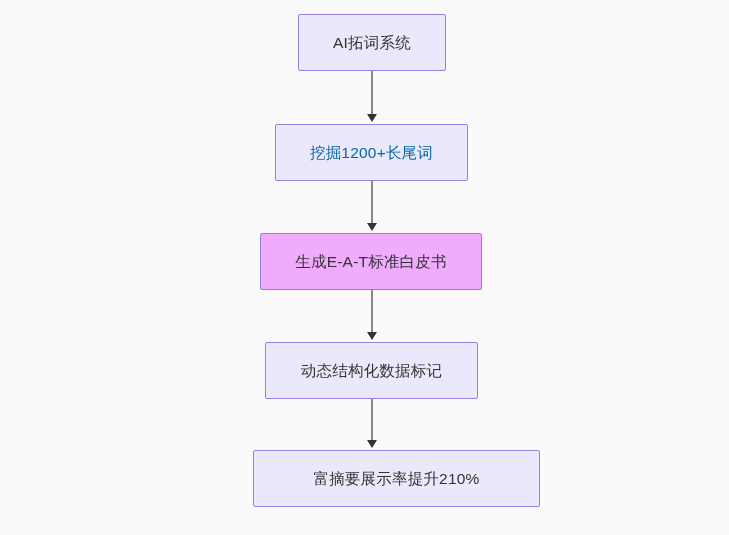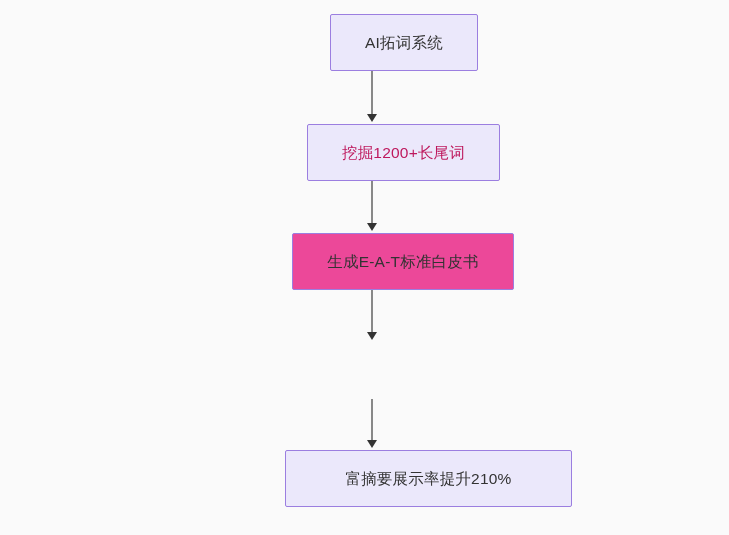--- a/index.html
+++ b/index.html
@@ -25,21 +25,20 @@
     border: 1.6px solid #9b7ee0;
     border-radius: 2px;
     display: flex;
     align-items: center;
     justify-content: center;
     color: #333333;
     font-size: 15.5px;
     line-height: 1;
     letter-spacing: 0.2px;
     white-space: nowrap;
-    margin-left: 32px;
   }
   .node-label {
     display: block;
   }
   .edge {
     position: absolute;
     width: 0;
     height: 0;
   }
   .edge-line {
@@ -66,38 +65,41 @@
 
   <div class="node" id="node-n1" style="left: 298px; top: 14px; width: 148px; height: 57px; background: rgb(235, 232, 251); border-color: rgb(155, 126, 224); color: rgb(51, 51, 51);">
     <span class="node-label">AI拓词系统</span>
   </div>
 
   <div class="edge" id="edge-e1" style="left: 372px; top: 71px;">
     <div class="edge-line" style="height: 45px; background: rgb(136, 136, 136);"></div>
     <div class="edge-head" style="top: 43px; border-top-color: rgb(51, 51, 51);"></div>
   </div>
 
-  <div class="node" id="node-n2" style="left: 275px; top: 124px; width: 193px; height: 57px; background: rgb(235, 232, 251); border-color: rgb(155, 126, 224); color: #be185d;">
+  <div class="node" id="node-n2" style="left: 275px; top: 124px; width: 193px; height: 57px; background: rgb(235, 232, 251); border-color: rgb(155, 126, 224); color: #0369a1;">
     <span class="node-label">挖掘1200+长尾词</span>
   </div>
 
   <div class="edge" id="edge-e2" style="left: 372px; top: 181px;">
     <div class="edge-line" style="height: 44px; background: rgb(136, 136, 136);"></div>
     <div class="edge-head" style="top: 42px; border-top-color: rgb(51, 51, 51);"></div>
   </div>
 
-  <div class="node" id="node-n3" style="left: 260px; top: 233px; width: 222px; height: 57px; background: #ec4899; border-color: rgb(155, 126, 224); color: rgb(51, 51, 51);">
+  <div class="node" id="node-n3" style="left: 260px; top: 233px; width: 222px; height: 57px; background: #f0abfc; border-color: rgb(155, 126, 224); color: rgb(51, 51, 51);">
     <span class="node-label">生成E-A-T标准白皮书</span>
   </div>
 
   <div class="edge" id="edge-e3" style="left: 372px; top: 290px;">
     <div class="edge-line" style="height: 44px; background: rgb(136, 136, 136);"></div>
     <div class="edge-head" style="top: 42px; border-top-color: rgb(51, 51, 51);"></div>
   </div>
 
+  <div class="node" id="node-n4" style="left: 265px; top: 342px; width: 213px; height: 57px; background: rgb(235, 232, 251); border-color: rgb(155, 126, 224); color: rgb(51, 51, 51);">
+    <span class="node-label">动态结构化数据标记</span>
+  </div>
 
   <div class="edge" id="edge-e4" style="left: 372px; top: 399px;">
     <div class="edge-line" style="height: 43px; background: rgb(136, 136, 136);"></div>
     <div class="edge-head" style="top: 41px; border-top-color: rgb(51, 51, 51);"></div>
   </div>
 
   <div class="node" id="node-n5" style="left: 253px; top: 450px; width: 287px; height: 57px; background: rgb(235, 232, 251); border-color: rgb(155, 126, 224); color: rgb(51, 51, 51);">
     <span class="node-label">富摘要展示率提升210%</span>
   </div>
 

